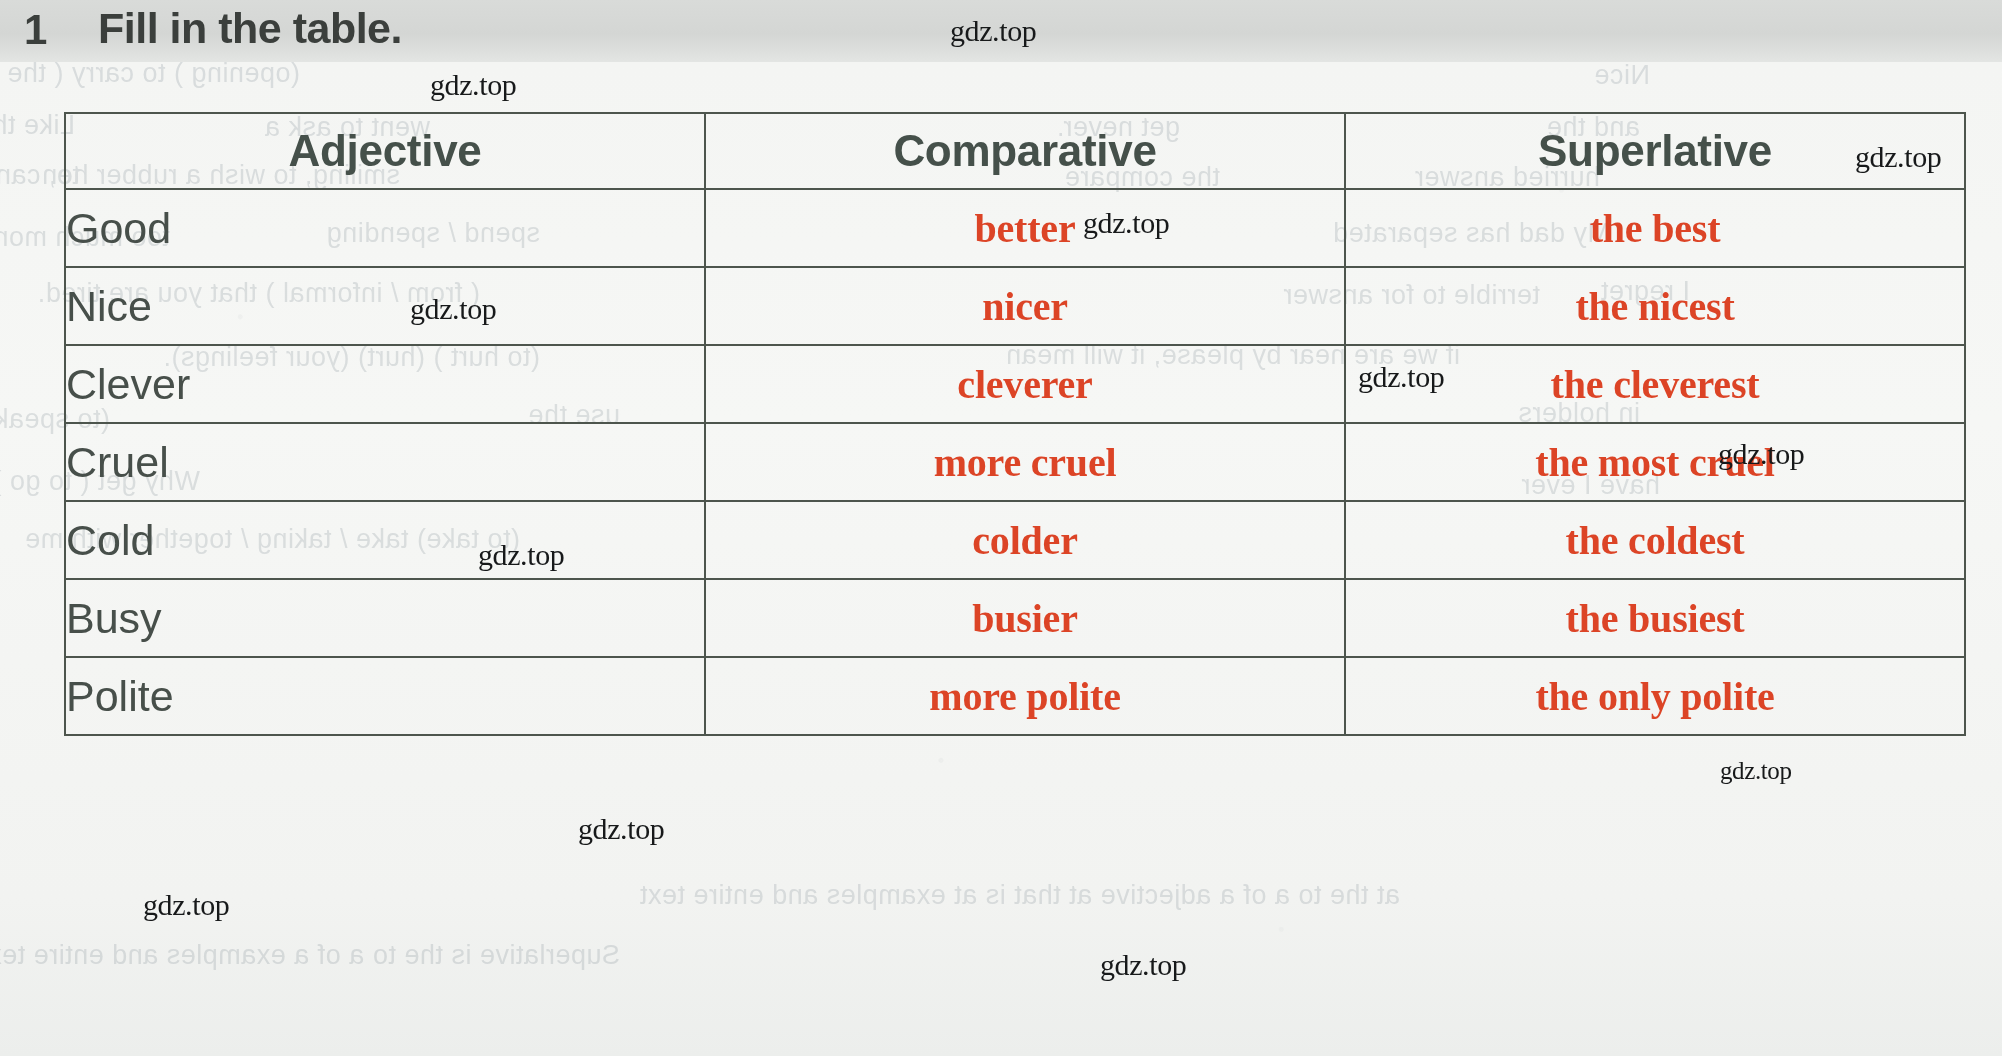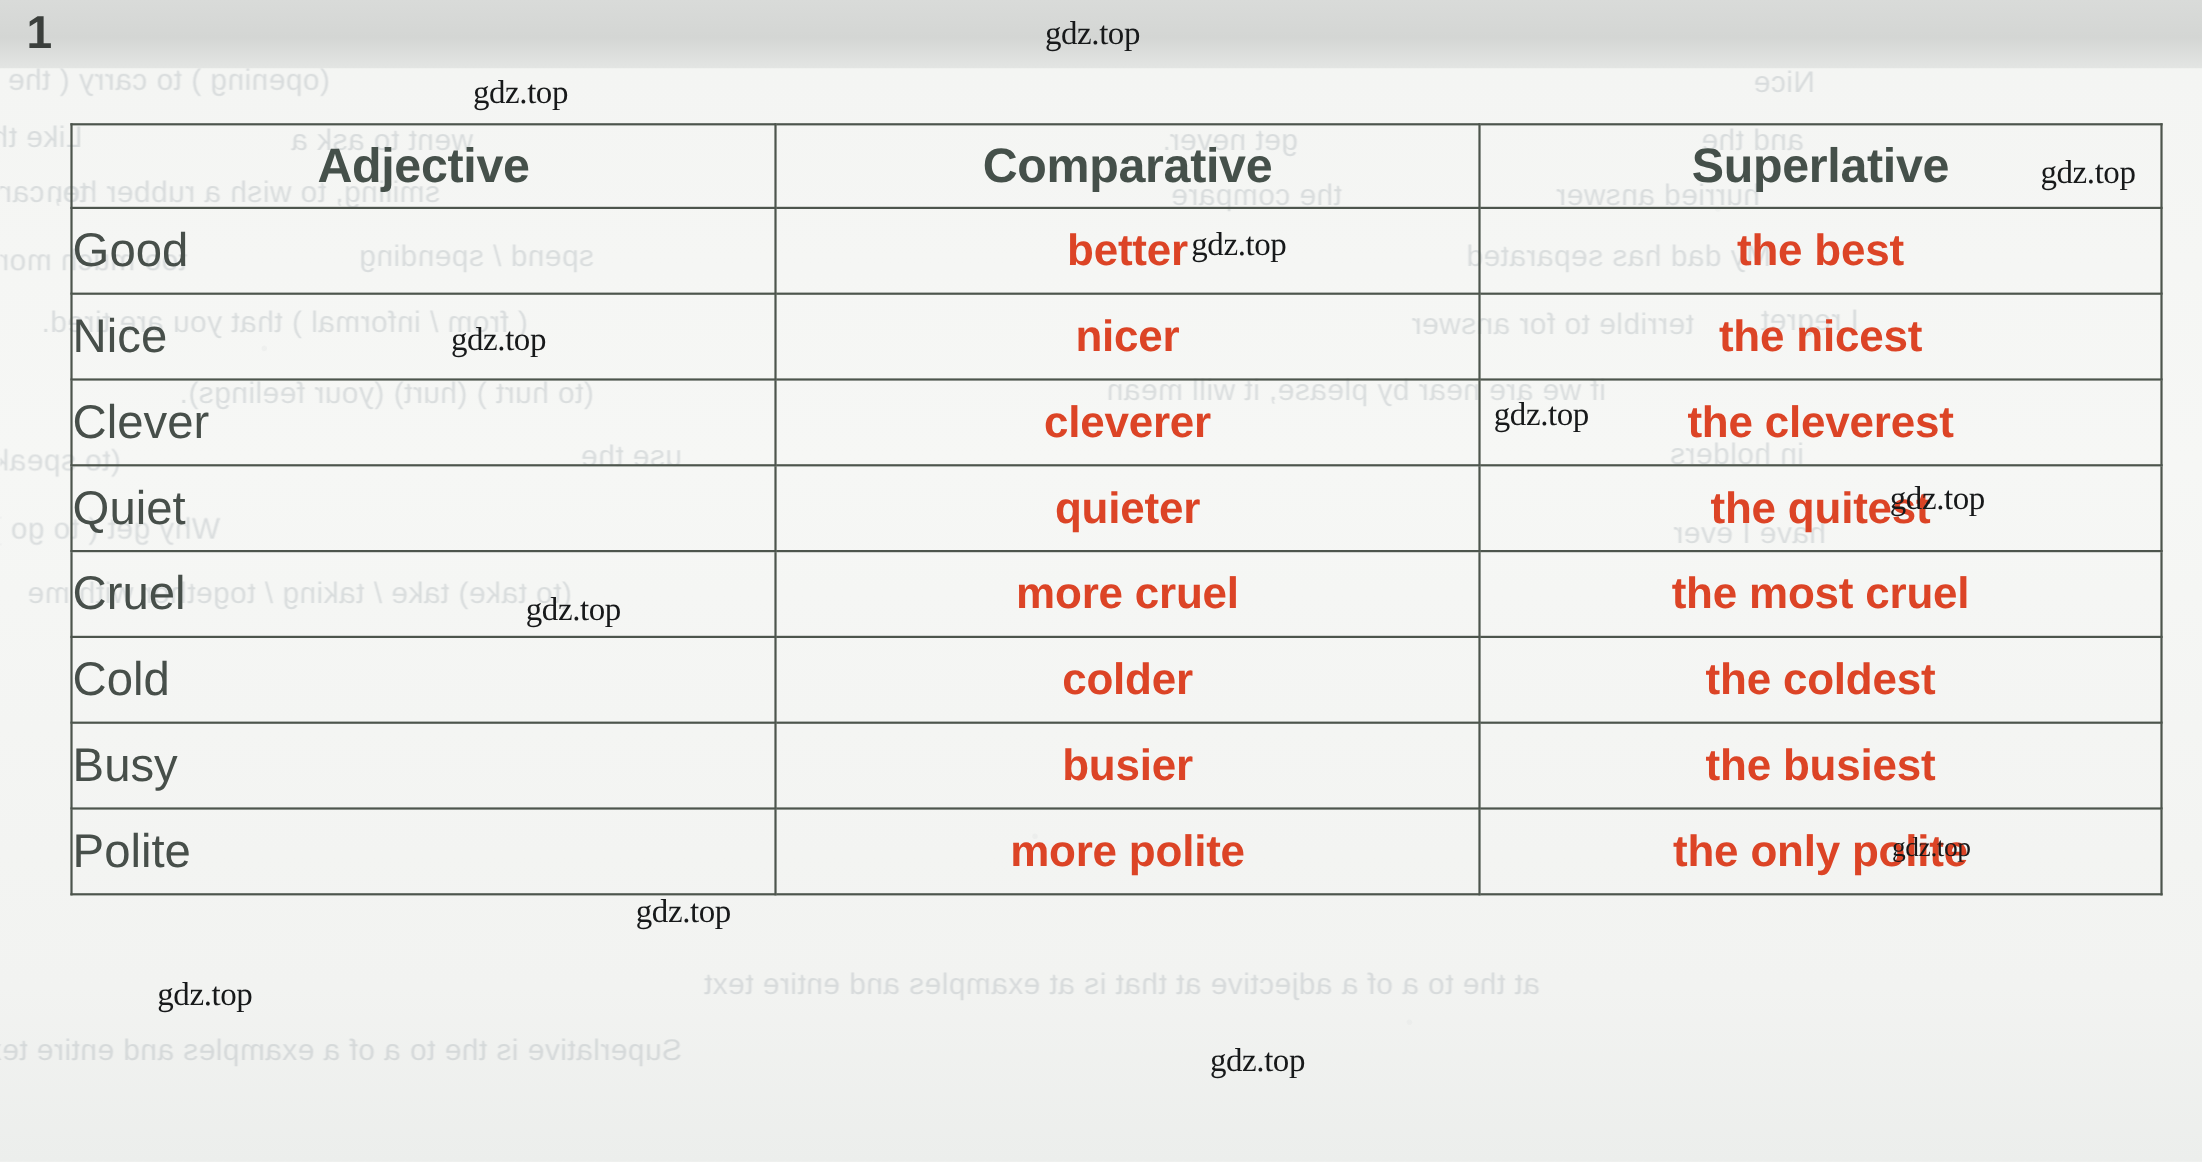--- a/index.html
+++ b/index.html
@@ -71,21 +71,21 @@
   }
   .adj-txt{
     font-size:43px;font-weight:normal;color:#474f4a;
     text-align:left;
     padding-right:10px;
     font-family:"Liberation Sans", sans-serif;
   }
   .ans-txt{
     font-size:40px;font-weight:bold;color:#dc4426;
     text-align:center;
-    font-family:Liberation Sans, sans-serif;
+    font-family:Liberation Serif, serif;
     letter-spacing:-.2px;
   }
 
   
   .wm{
     position:absolute;
     font-family:Liberation Serif, serif;
     font-size:30px;
     color:#17191a;
     white-space:nowrap;
@@ -136,20 +136,21 @@
       <span style="left: 342px; top: 470px;">have I ever</span>
       <span style="left: 1482px; top: 524px;">(to take) take / taking / together with me</span>
       <span style="left: 602px; top: 880px;">at the to a of a adjective at that is at examples and entire text</span>
       <span style="left: 1382px; top: 940px;">Superlative is the to a of a examples and entire text.</span>
     </div>
 
   <div class="speckle"></div>
 
   <div class="head-band"></div>
   <div class="ex-num">1</div>
+  <div class="ex-title">Fill in the table.</div>
 
   <table class="tbl">
     <colgroup>
       <col class="c-adj">
         <col class="c-cmp">
         <col class="c-sup">
     </colgroup>
     <thead>
       <tr>
         <th>
@@ -192,31 +193,20 @@
           </td>
           <td>
             <div class="ans-txt">cleverer</div>
           </td>
           <td>
             <div class="ans-txt">the cleverest</div>
           </td>
         </tr>
         <tr>
           <td>
-            <div class="adj-txt">Quiet</div>
-          </td>
-          <td>
-            <div class="ans-txt">quieter</div>
-          </td>
-          <td>
-            <div class="ans-txt">the quitest</div>
-          </td>
-        </tr>
-        <tr>
-          <td>
             <div class="adj-txt">Cruel</div>
           </td>
           <td>
             <div class="ans-txt">more cruel</div>
           </td>
           <td>
             <div class="ans-txt">the most cruel</div>
           </td>
         </tr>
         <tr>

